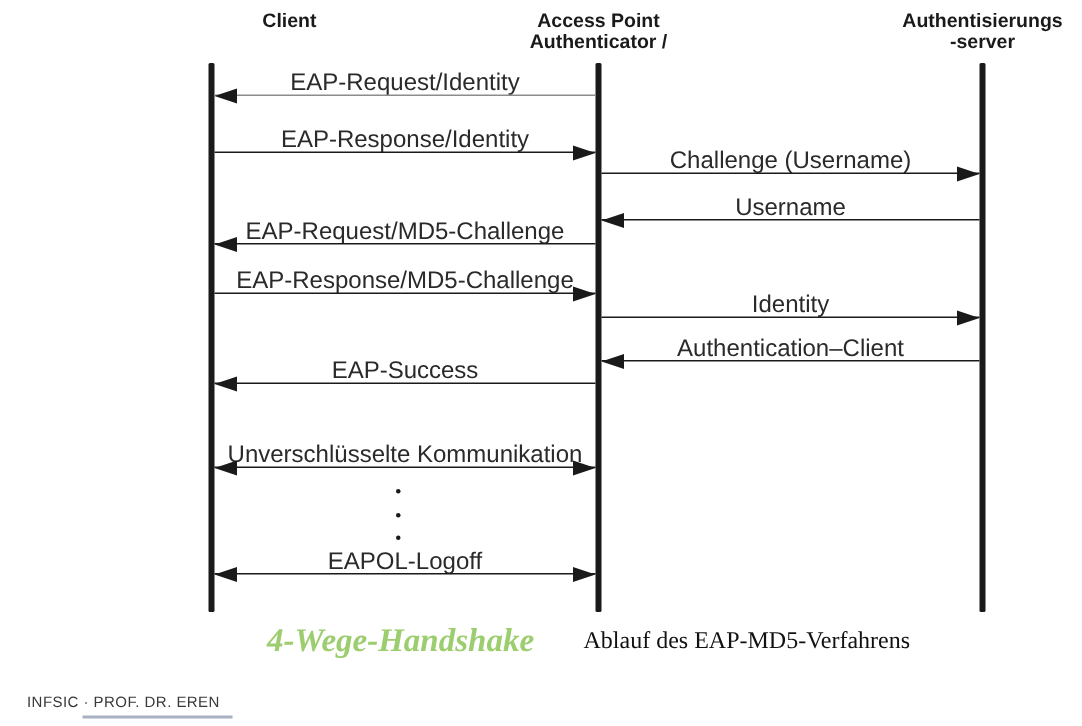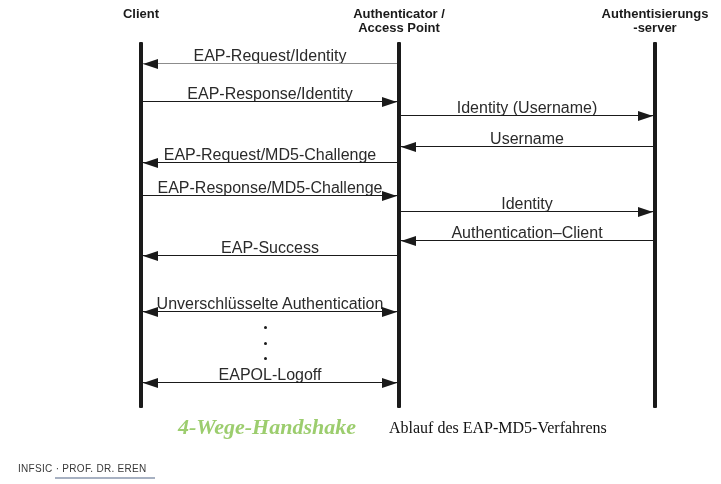--- a/index.html
+++ b/index.html
@@ -31,26 +31,26 @@
   .footer-credit{position:absolute;left:6px;top:463px;font-size:10px;letter-spacing:.3px;
                  color:#383838;white-space:nowrap;margin-left:12px;}
   .footer-rule{position:absolute;left:55px;top:477px;width:100px;height:1.5px;
                background:#8a97ad;opacity:.75;}
 </style>
 </head>
 <body>
 
 <div class="stage">
 
-  <div class="actor" style="left:71px;top:7px;">
+  <div class="actor" style="left:71px;top:7px;text-align:right;">
     <div>Client</div>
   </div>
   <div class="actor" style="left:329px;top:7px;">
+    <div>Access Point</div>
     <div>Authenticator /</div>
-    <div>Access Point</div>
   </div>
   <div class="actor" style="left:585px;top:7px;">
     <div>Authentisierungs</div>
     <div>-server</div>
   </div>
 
   <div class="lifeline" style="left:139px;"></div>
   <div class="lifeline" style="left:397px;"></div>
   <div class="lifeline" style="left:653px;"></div>
 
@@ -60,21 +60,21 @@
     <div class="head head-left"></div>
   </div>
 
   <div class="msg" style="left:143px;top:102px;width:254px;">
     <div class="msg-label">EAP-Response/Identity</div>
     <div class="msg-line"></div>
     <div class="head head-right"></div>
   </div>
 
   <div class="msg" style="left:401px;top:116px;width:252px;">
-    <div class="msg-label">Identity (Username)</div>
+    <div class="msg-label">Challenge (Username)</div>
     <div class="msg-line"></div>
     <div class="head head-right"></div>
   </div>
 
   <div class="msg" style="left:401px;top:147px;width:252px;">
     <div class="msg-label">Username</div>
     <div class="msg-line"></div>
     <div class="head head-left"></div>
   </div>
 
@@ -102,21 +102,21 @@
     <div class="head head-left"></div>
   </div>
 
   <div class="msg" style="left:143px;top:256px;width:254px;">
     <div class="msg-label">EAP-Success</div>
     <div class="msg-line"></div>
     <div class="head head-left"></div>
   </div>
 
   <div class="msg" style="left:143px;top:312px;width:254px;">
-    <div class="msg-label">Unverschlüsselte Authentication</div>
+    <div class="msg-label">Unverschlüsselte Kommunikation</div>
     <div class="msg-line"></div>
     <div class="head head-left"></div>
     <div class="head head-right"></div>
   </div>
 
   <div class="dot" style="left:264px;top:326px;"></div>
   <div class="dot" style="left:264px;top:342px;"></div>
   <div class="dot" style="left:264px;top:357px;"></div>
 
   <div class="msg" style="left:143px;top:383px;width:254px;">

